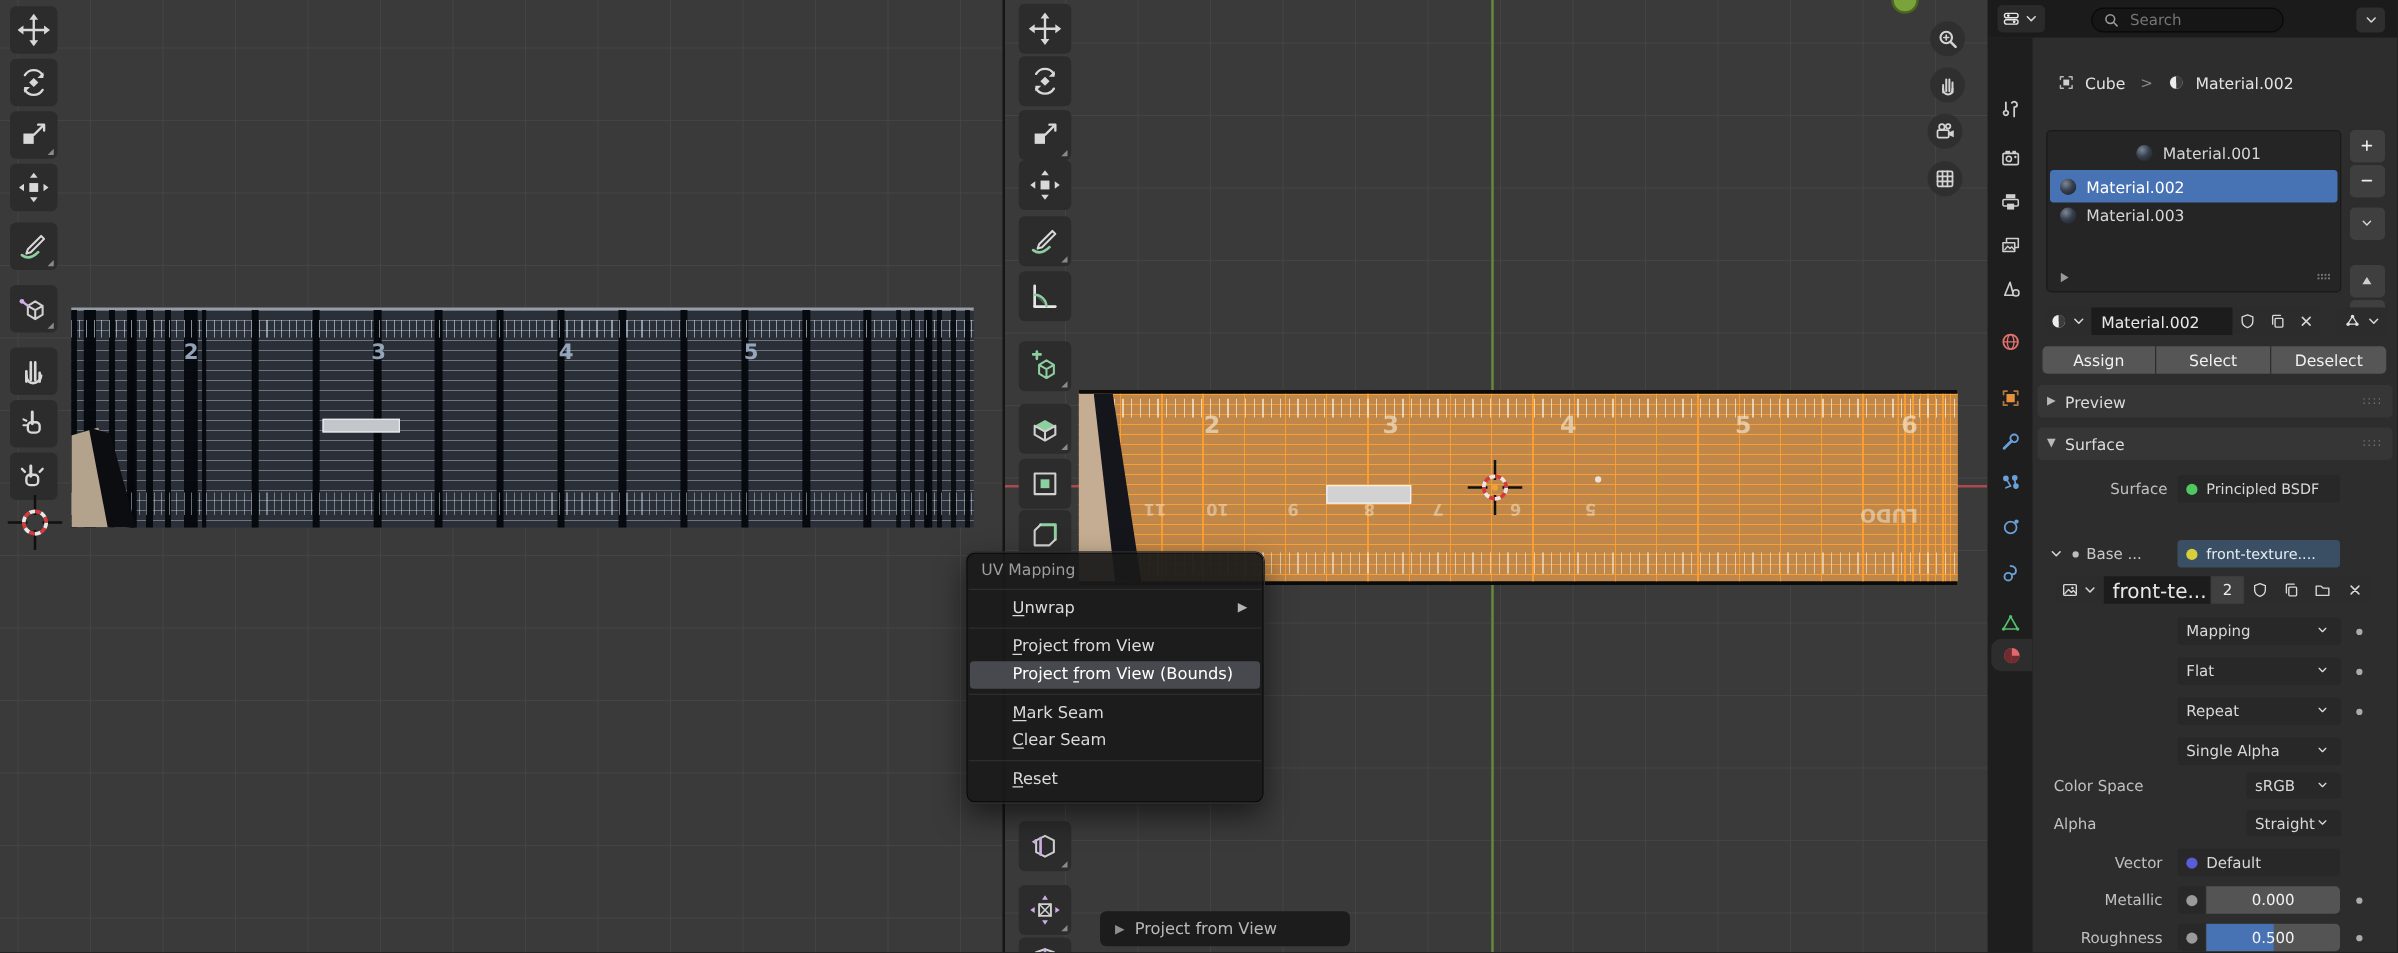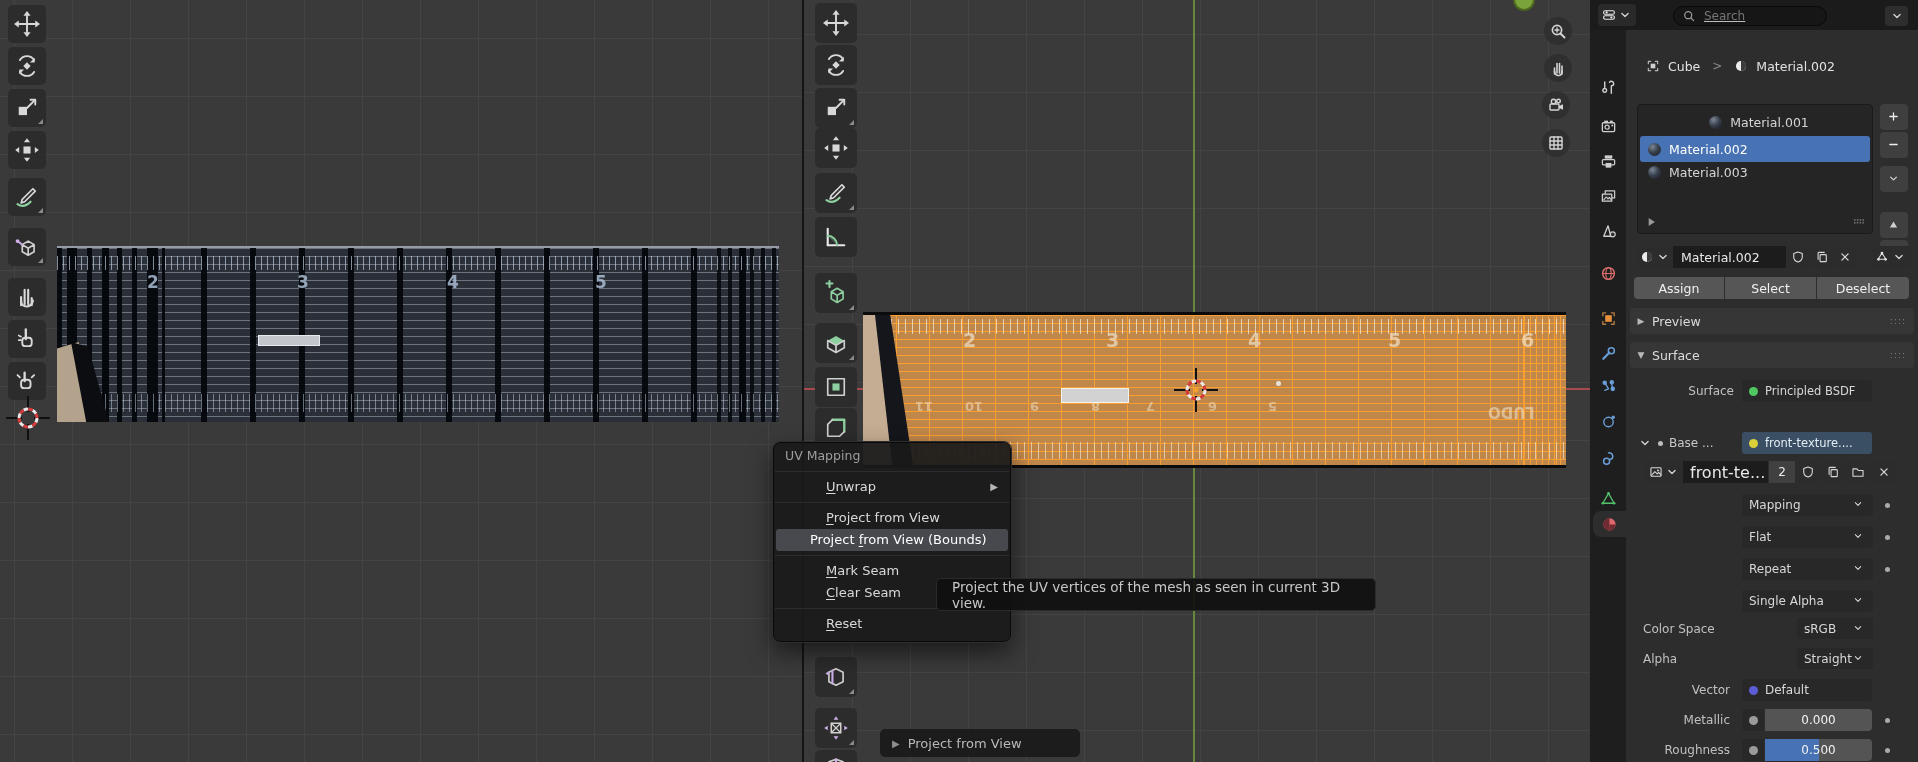--- a/index.html
+++ b/index.html
@@ -14,21 +14,21 @@
   .band{position:absolute;}
   .band .layer{position:absolute;left:0;top:0;right:0;bottom:0;}
   .rnum{position:absolute;font-weight:bold;}
   .flip{transform:rotate(180deg);}
   
   .cursor3d{position:absolute;width:44px;height:44px;}
   
   #uv-menu{position:absolute;left:773px;top:442px;width:236px;background:#1a1a1aee;border:1px solid #090909;outline:1px solid #2e2e2e;border-radius:7px;box-shadow:0 10px 24px rgba(0,0,0,.55);z-index:40;padding-bottom:6px;}
   #uv-menu .title{height:24px;line-height:26px;padding-left:11px;color:#9d9d9d;font-size:12.5px;}
   #uv-menu .sep{height:1px;background:#2d2d2d;margin:4px 1px;}
-  .menu-item{position:relative;height:22px;line-height:22px;padding-left:52px;font-size:13px;color:#d9d9d9;}
+  .menu-item{position:relative;height:22px;line-height:22px;padding-left:36px;font-size:13px;color:#d9d9d9;}
   .menu-item.hl{background:#47494e;border-radius:3px;margin:0 2px;padding-left:34px;color:#fff;}
   .menu-item .sub{position:absolute;right:12px;top:0;color:#b5b5b5;font-size:10px;}
   .menu-item .u{text-decoration:underline;text-underline-offset:2px;}
   #tooltip{position:absolute;left:936px;top:578px;width:440px;height:33px;background:#0f0f0fe8;border:1px solid #2b2b2b;border-radius:5px;z-index:50;display:flex;align-items:center;padding-left:15px;box-sizing:border-box;font-size:13.5px;color:#c7c7c7;}
   #redo-panel{position:absolute;left:880px;top:729px;width:200px;height:28px;background:#181818e0;border-radius:5px;z-index:10;display:flex;align-items:center;font-size:13px;color:#b9b9b9;}
   #redo-panel .chev{margin:0 8px 0 12px;color:#8f8f8f;font-size:10px;}
   
   .navbtn{position:absolute;width:28px;height:28px;border-radius:50%;background:#2d2d2dcc;display:flex;align-items:center;justify-content:center;}
   .navbtn svg{width:18px;height:18px;}
   
@@ -366,23 +366,20 @@
         <div class="menu-item"><span class="u">P</span>roject from View</div>
         <div class="menu-item hl">Project <span class="u">f</span>rom View (Bounds)</div>
         <div class="sep" style="height: 1px; background: rgb(45, 45, 45); margin: 4px 1px;"></div>
         <div class="menu-item"><span class="u">M</span>ark Seam</div>
         <div class="menu-item"><span class="u">C</span>lear Seam</div>
         <div class="sep" style="height: 1px; background: rgb(45, 45, 45); margin: 4px 1px;"></div>
         <div class="menu-item"><span class="u">R</span>eset</div>
       </div>
   </div>
 
-  <div id="tooltip">
-    <span>Project the UV vertices of the mesh as seen in current 3D view.</span>
-  </div>
 
   <div id="redo-panel">
     <span class="chev">▶</span>
     <span>Project from View</span>
   </div>
 
   <div class="pane" id="properties">
     <div id="prop-header">
       <div class="wbtn" style="left:8px;top:4px;width:38px;height:22px;background:#2a2a2a;border-radius:4px;gap:2px;">
         <span class="js-icon" style="display: inline-flex; width: 14px; height: 14px;">
@@ -399,21 +396,21 @@
             </svg>
           </span>
       </div>
       <div class="field" style="left:83px;top:6px;width:154px;height:20px;border-radius:10px;background:#161616;border:1px solid #090909;padding:0 8px;">
         <span class="js-icon" style="margin-right: 6px; display: inline-flex; width: 14px; height: 14px;">
             <svg viewBox="0 0 18 18" width="100%" height="100%" fill="none" stroke-linecap="round" stroke-linejoin="round">
               <circle cx="8" cy="8" r="4.5" stroke="#9a9a9a" stroke-width="1.6"></circle>
               <path d="M11.5 11.5L15 15" stroke="#9a9a9a" stroke-width="1.6"></path>
             </svg>
           </span>
-        <input style="background: transparent; border: none; outline: none; color: rgb(189, 189, 189); font-size: 12px; width: 100px; font-family: inherit; text-decoration: underline;" placeholder="Search">
+        <input style="background: transparent; border: none; outline: none; color: rgb(189, 189, 189); font-size: 12px; width: 100px; font-family: inherit;" placeholder="Search">
       </div>
       <div class="wbtn" style="left:295px;top:6px;width:23px;height:20px;background:#2e2e2e;border-radius:4px;">
         <span class="js-icon" style="display: inline-flex; width: 14px; height: 14px;">
             <svg viewBox="0 0 18 18" width="100%" height="100%" fill="none" stroke-linecap="round" stroke-linejoin="round">
               <path d="M5 7l4 4 4-4" stroke="#d8d8d8" stroke-width="1.6"></path>
             </svg>
           </span>
       </div>
     </div>
 

